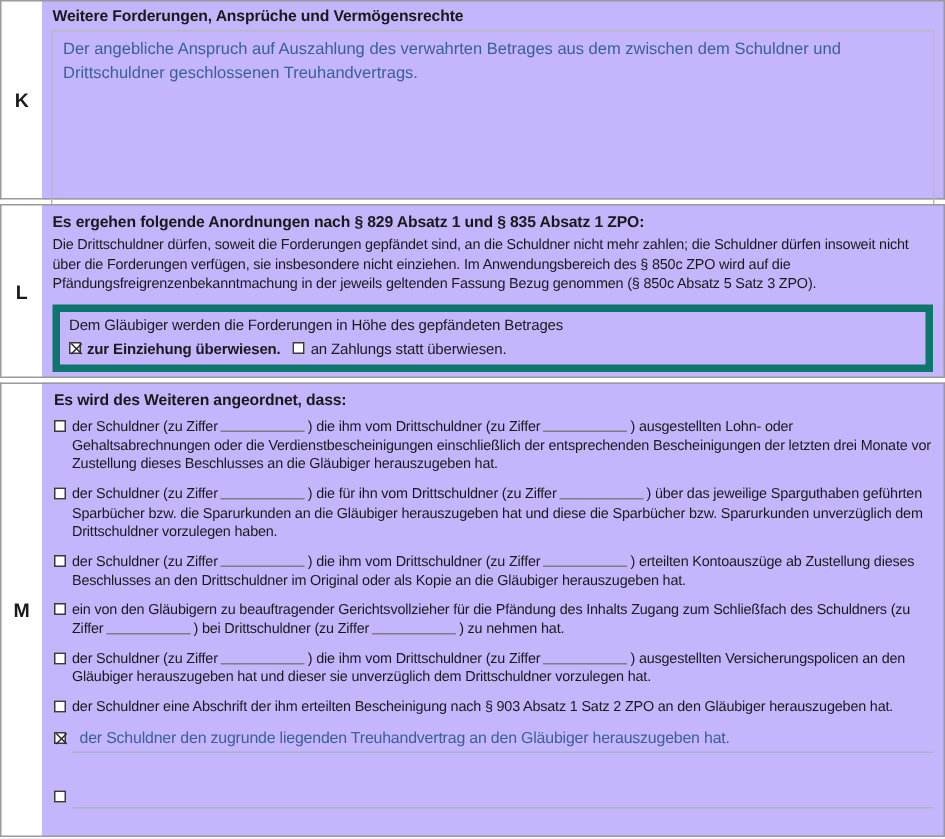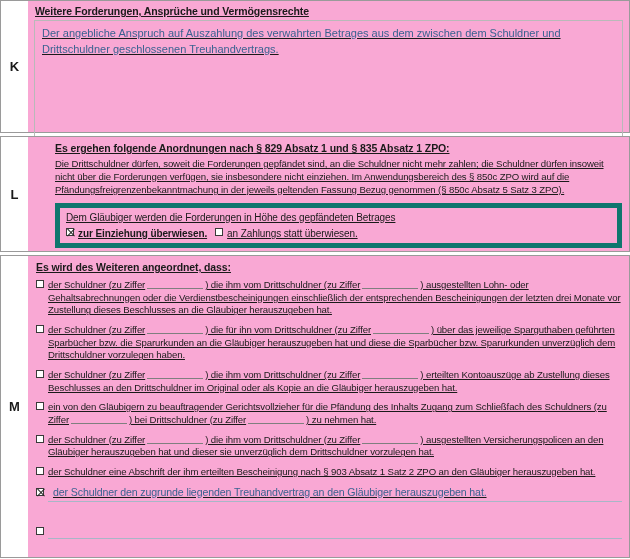--- a/index.html
+++ b/index.html
@@ -40,23 +40,22 @@
     font-weight: bold;
     font-size: 13px;
     color: #1a1a1a;
     background: #ffffff;
   }
 
   .content-col {
     flex: 1;
     border: 1px solid #9a9a9a;
     border-left: none;
-    background: #f9a8d4;
+    background: #c4b5fd;
     padding: 0;
-    text-decoration: underline;
   }
 
   
   .sec-k { height: 133px; }
   .k-inner {
     padding: 4px 6px 5px 6px;
     height: 100%;
   }
   .k-title {
     font-size: 10.5px;
@@ -74,21 +73,20 @@
     color: #3a6291;
     font-size: 11px;
     line-height: 1.45;
     margin: 0;
   }
 
   
   .sec-l { height: 116px; margin-top: 3px; }
   .l-inner {
     padding: 5px 7px 4px 7px;
-    margin-left: 20px;
   }
   .l-heading {
     font-size: 10.5px;
     font-weight: bold;
     margin: 0 0 4px 0;
     letter-spacing: -0.1px;
   }
   .l-para {
     font-size: 9.6px;
     line-height: 1.35;

